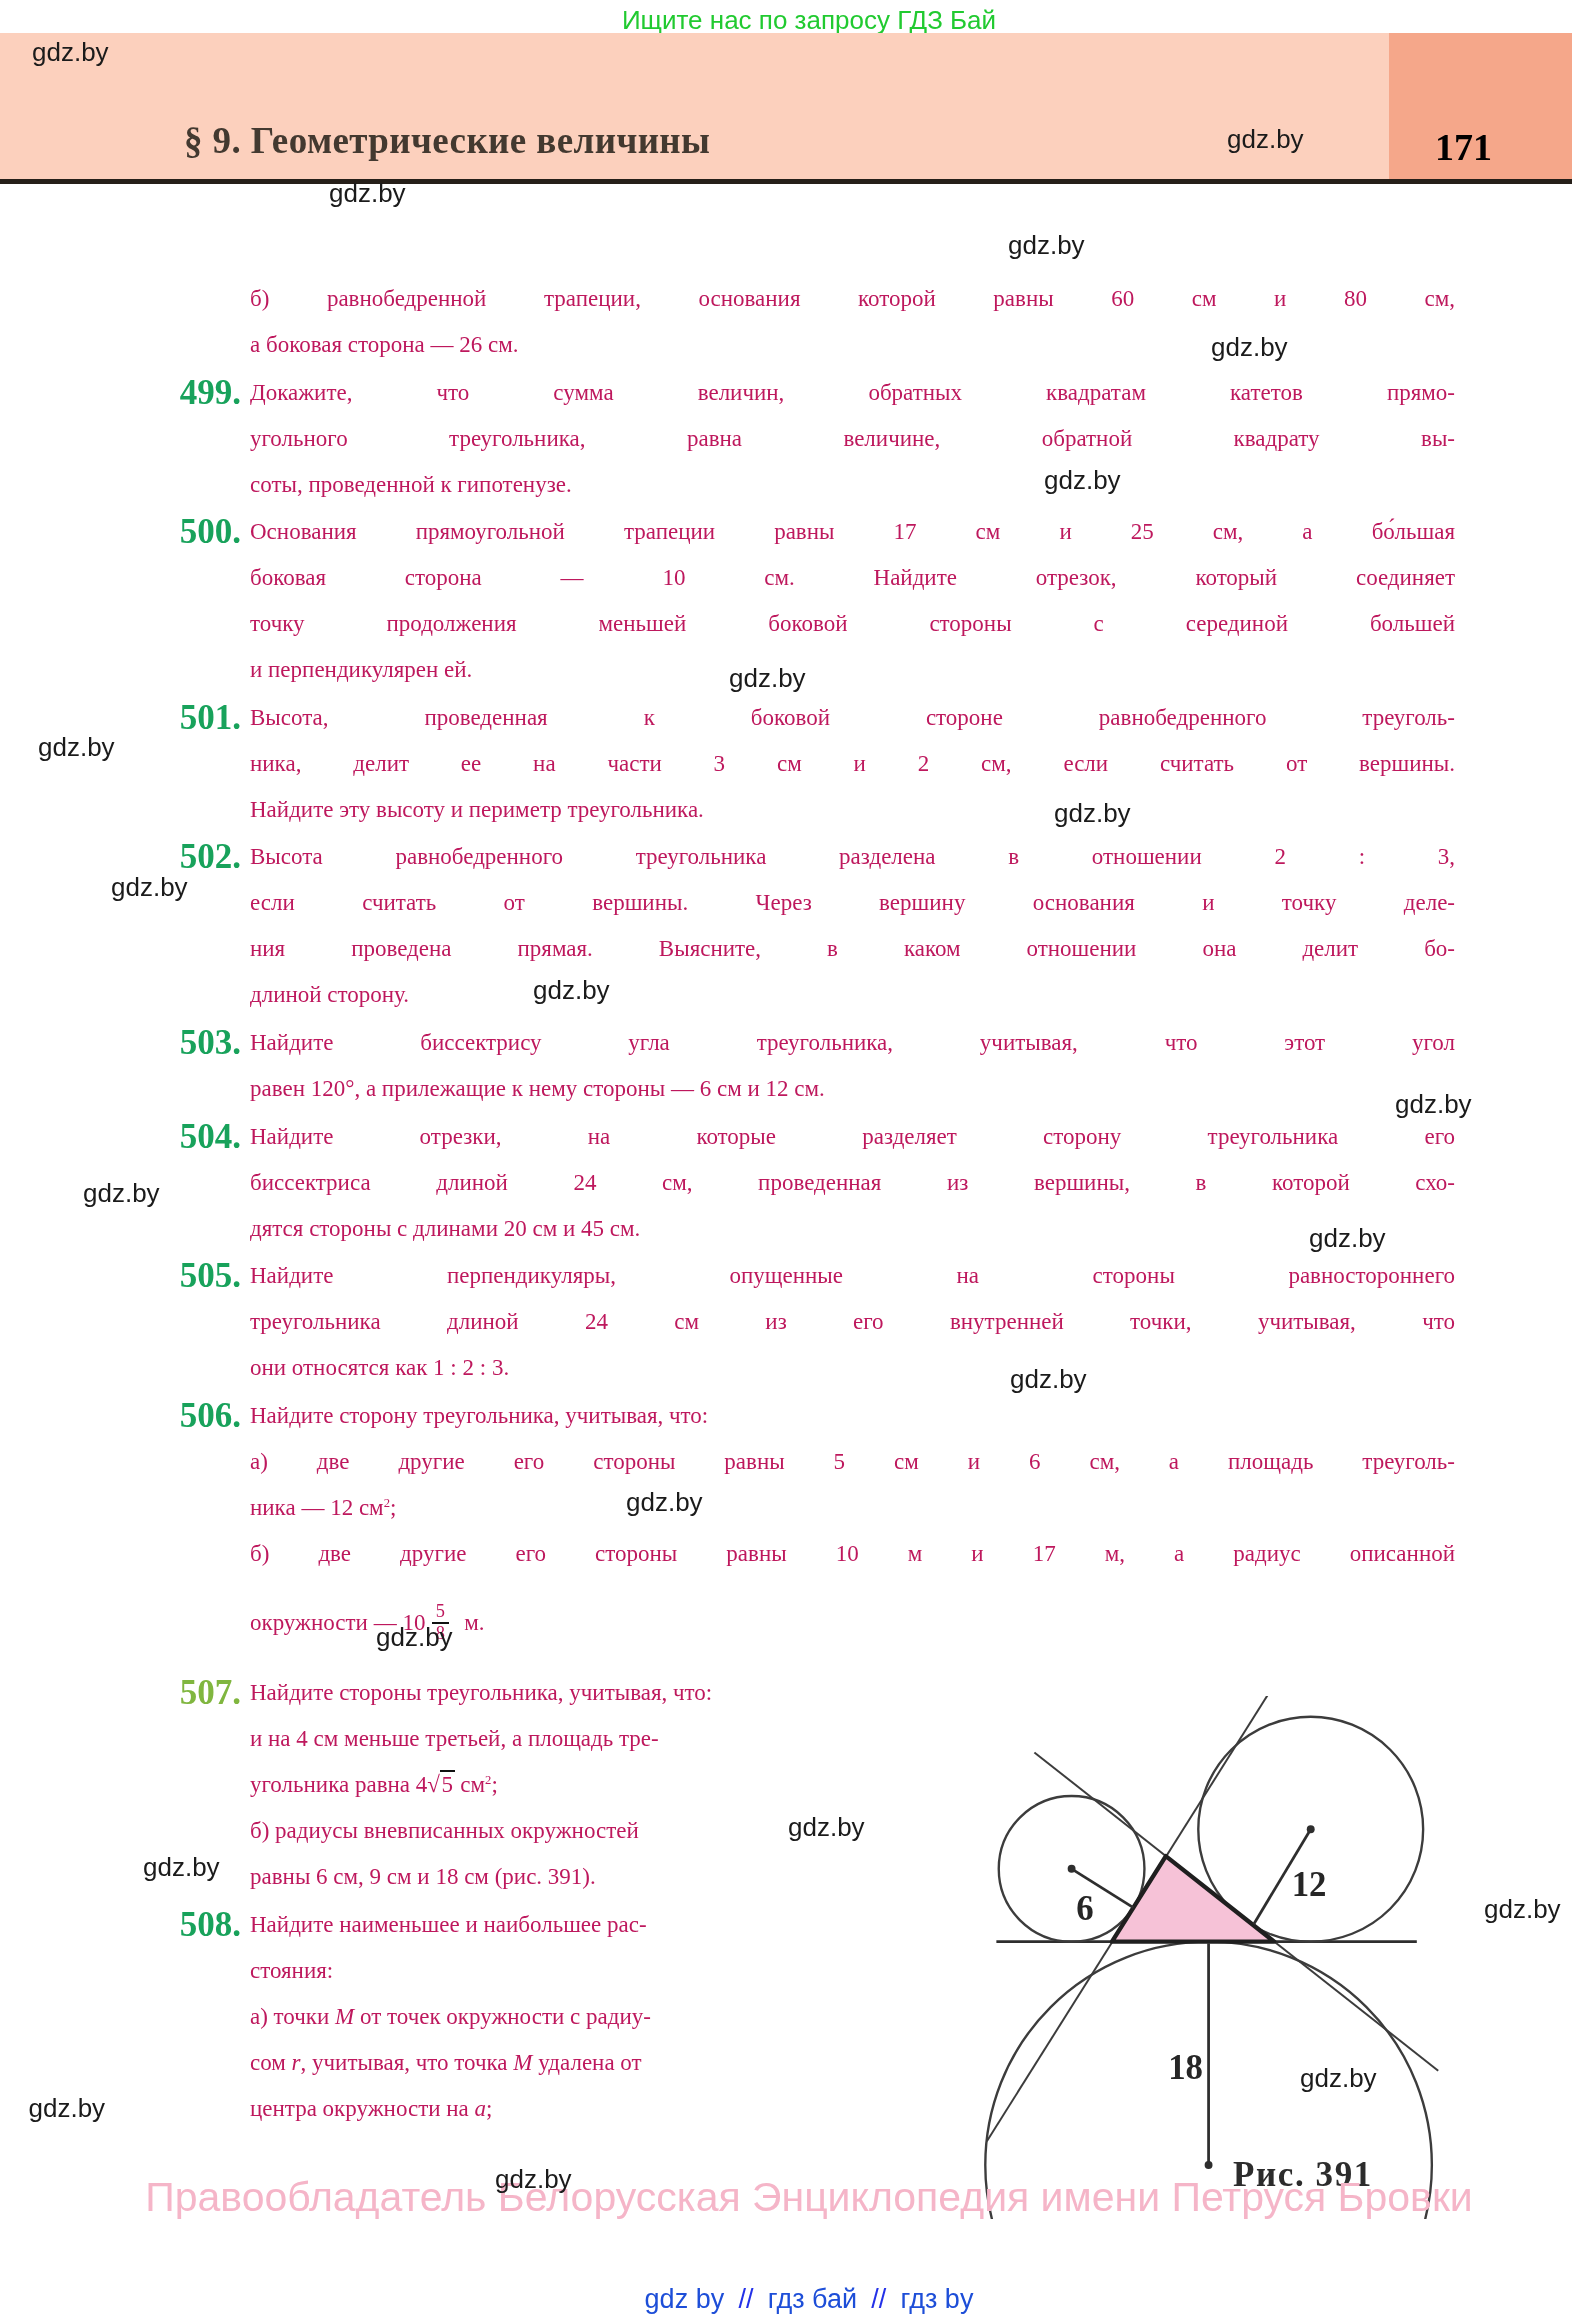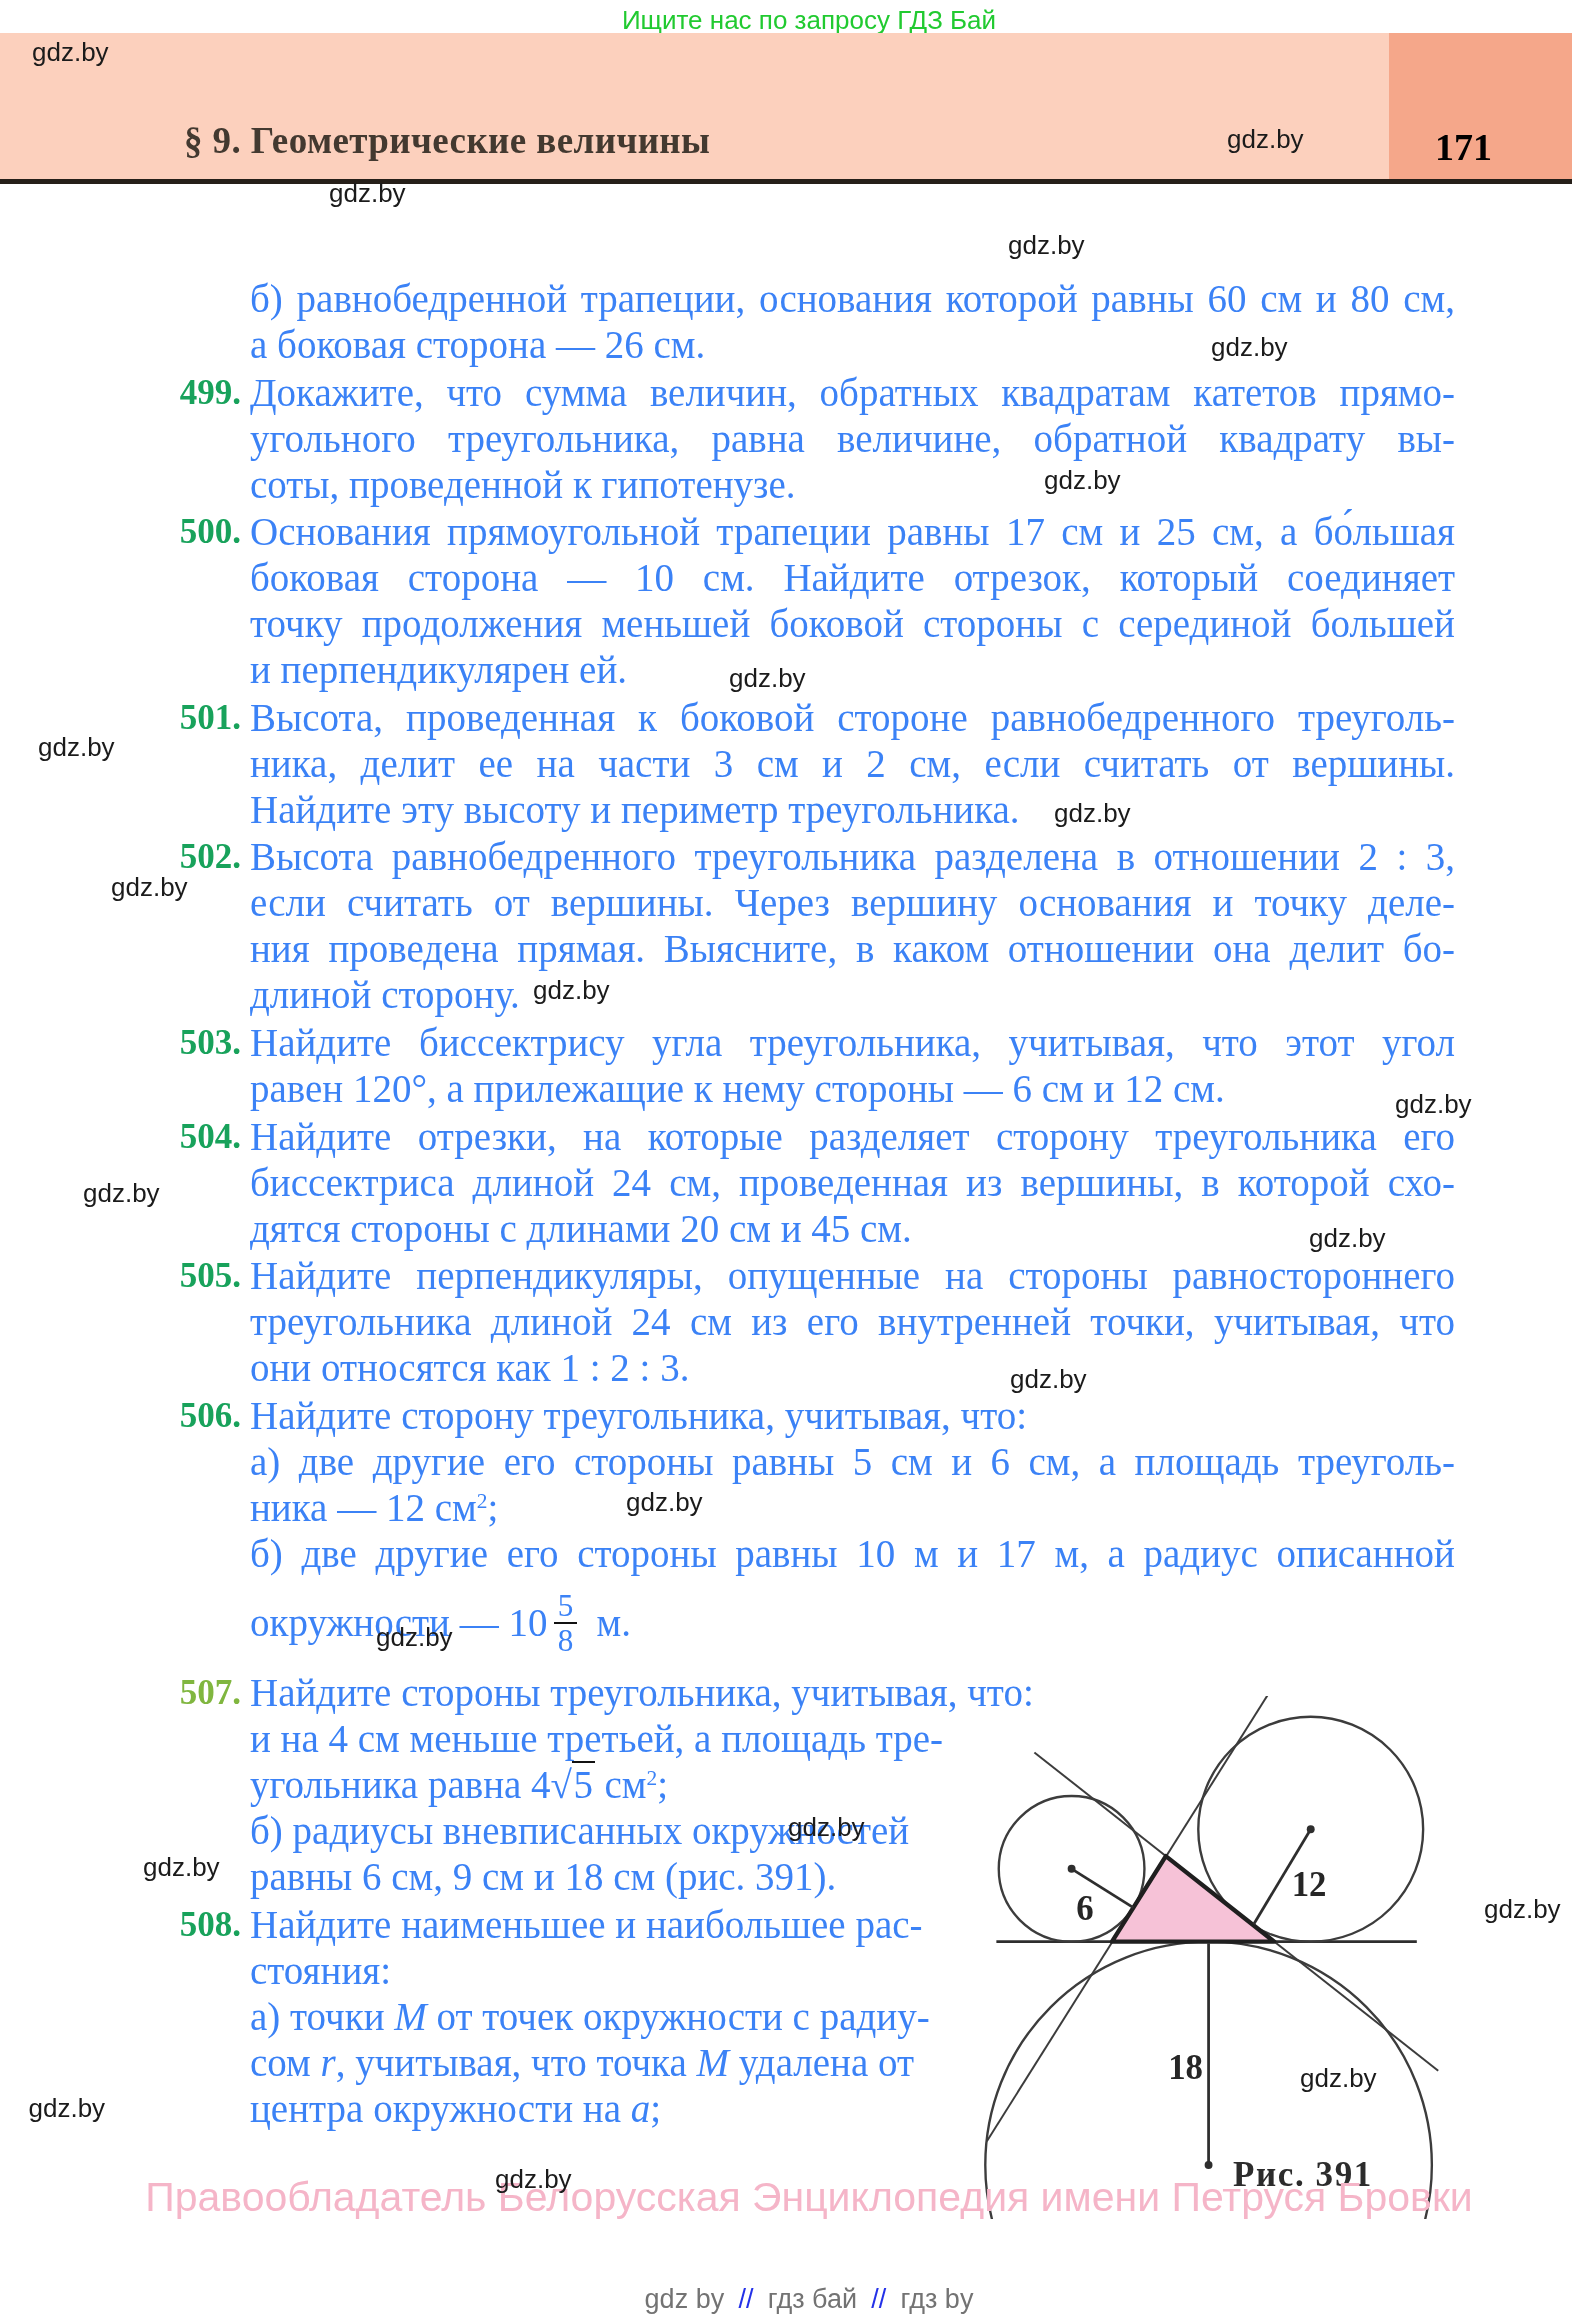--- a/index.html
+++ b/index.html
@@ -15,21 +15,21 @@
   .title{position:absolute;left:184px;top:119px;font-weight:bold;font-size:37px;
          color:#433930;letter-spacing:0.4px;}
   .pagenum{position:absolute;left:1389px;top:125px;width:149px;text-align:center;
            font-weight:bold;font-size:38px;color:#000000;}
 
   #problems{position:absolute;left:250px;top:276px;width:1205px;}
   .problem{position:relative;margin-bottom:1.6px;}
   .num{position:absolute;left:-103px;top:0;width:94px;text-align:right;
        font-weight:bold;font-size:35px;line-height:46px;color:#18a25b;}
   .num.alt{color:#80b63f;}
-  .line{font-size:39px;line-height:46px;color:#3b82f6;white-space:nowrap;}
+  .line{font-size:23px;line-height:46px;color:#be185d;white-space:nowrap;}
   .line.j{width:1205px;white-space:normal;text-align:justify;text-align-last:justify;}
   .line.tall{line-height:92px;}
   .line sup{font-size:0.55em;vertical-align:0.6em;line-height:0;}
   .line i{font-style:italic;}
   .frac{display:inline-block;text-align:center;vertical-align:-0.5em;
         font-size:0.8em;line-height:1.08;margin:0 9.5px 0 6.3px;}
   .frac span{display:block;padding:0 4px;}
   .frac .den{border-top:2.4px solid #111;}
   .ovl{border-top:2.4px solid #111;padding:0 1.6px;}
 
@@ -42,21 +42,21 @@
   .tri{fill:#f6c2d7;stroke:#1f1f1f;stroke-width:5.5;stroke-linejoin:round;}
   .dot{fill:#2e2e2e;}
   .lbl{font-family:"Liberation Serif",serif;font-weight:bold;font-size:44px;fill:#262626;}
   .figcap{position:absolute;left:1233px;top:2155px;font-weight:bold;font-size:35px;
           color:#2c2c2c;letter-spacing:1.6px;}
 
   .copyright{position:absolute;top:2174px;left:0;width:100%;text-align:center;
              font:41px "Liberation Sans",sans-serif;color:#f5b5c8;}
   .links{position:absolute;top:2284px;left:0;width:100%;display:flex;justify-content:center;
          gap:14.3px;font:27px "Liberation Sans",sans-serif;color:#2331e8;}
-  .links a{color:#737373;text-decoration:none;text-align:center;}
+  .links a{color:#1d4ed8;text-decoration:none;text-align:center;}
 </style>
 </head>
 <body>
 
 <div id="page">
 
   <div class="gbanner">Ищите нас по запросу ГДЗ Бай</div>
 
   <div class="band"></div>
   <div class="band-dark"></div>

